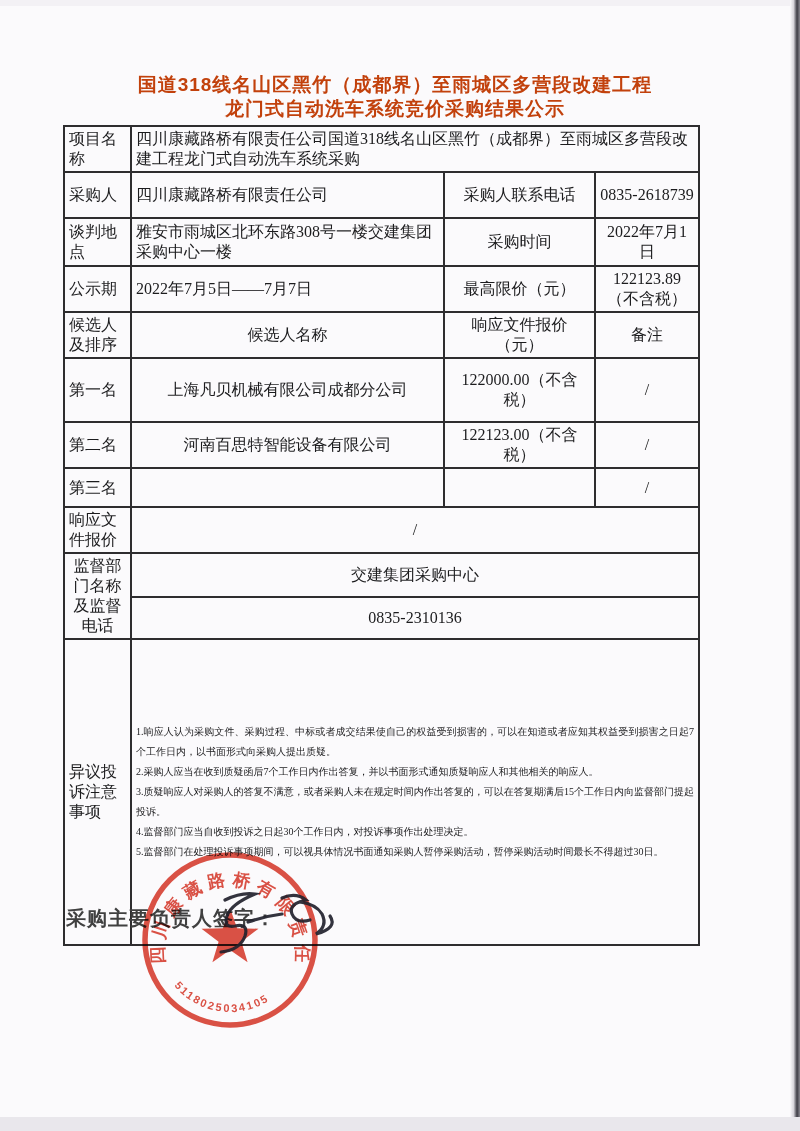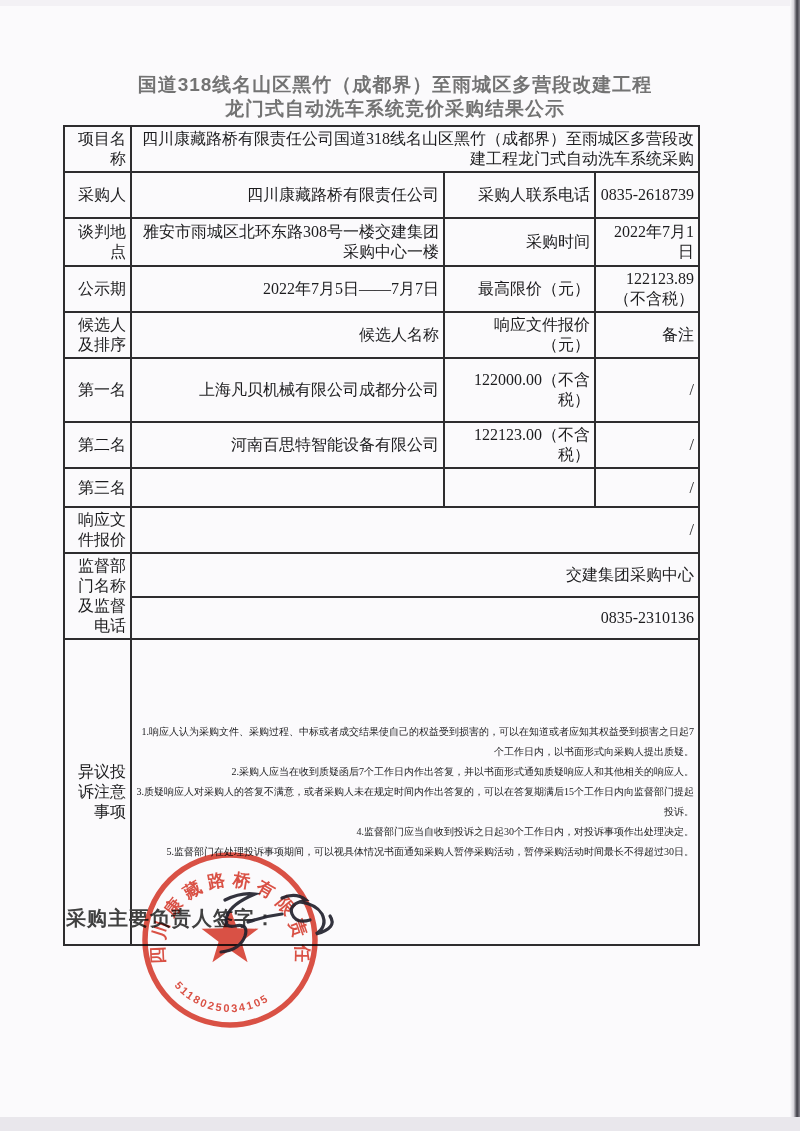--- a/index.html
+++ b/index.html
@@ -24,38 +24,37 @@
   .scan-edge-top {
     position: absolute; top: 0; left: 0; width: 100%; height: 6px;
     background: #f3f1f5;
   }
 
   .doc-title {
     position: absolute; top: 73px; left: 0; width: 790px;
     text-align: center;
     font-family: "Liberation Sans", "DejaVu Sans", sans-serif;
     font-weight: bold; font-size: 19px; line-height: 24px;
-    color: #737373; letter-spacing: 1px;
+    color: #c2410c; letter-spacing: 1px;
   }
 
   table.main {
     position: absolute; left: 63px; top: 125px;
     width: 635px;
     border-collapse: collapse;
     table-layout: fixed;
     font-size: 16px;
   }
   table.main td {
     border: 2px solid #2e2d2f;
     vertical-align: middle;
     padding: 2px 4px;
     line-height: 20px;
     color: #1c1c1e;
     overflow: hidden;
-    text-align: right;
   }
   td.lab  { text-align: left; padding-left: 4px; }
   td.lab-c{ text-align: center; padding: 2px 2px; }
   td.l    { text-align: left; padding-left: 7px; }
   td.c    { text-align: center; }
   tr.r1  { height: 45px; }
   tr.r2  { height: 46px; }
   tr.r3  { height: 48px; }
   tr.r4  { height: 44px; }
   tr.r5  { height: 43px; }

